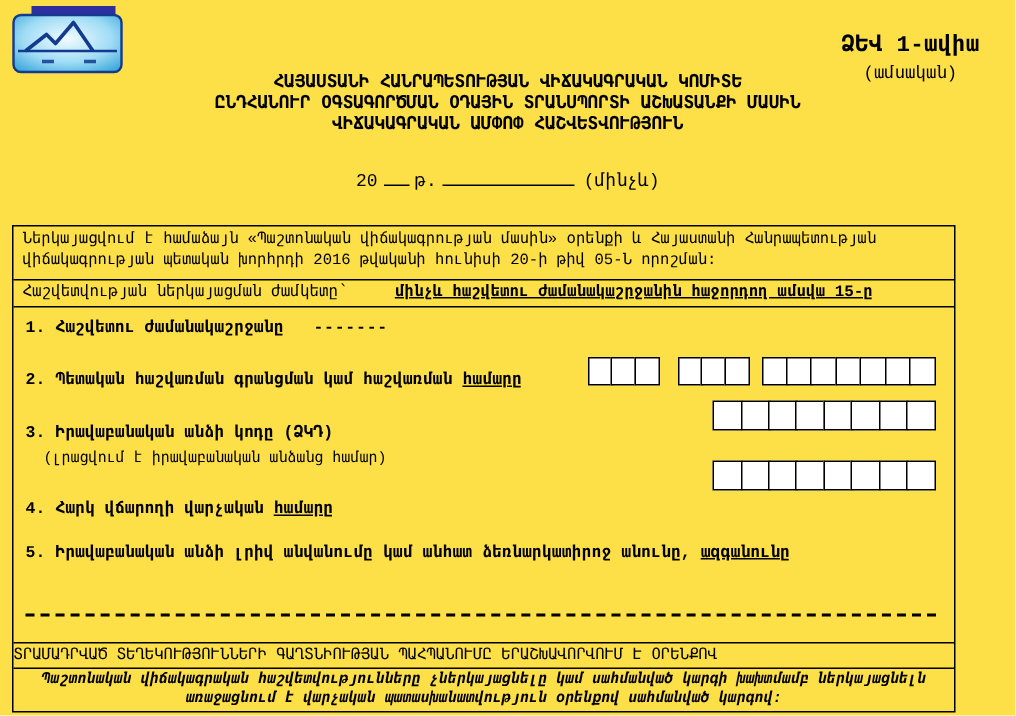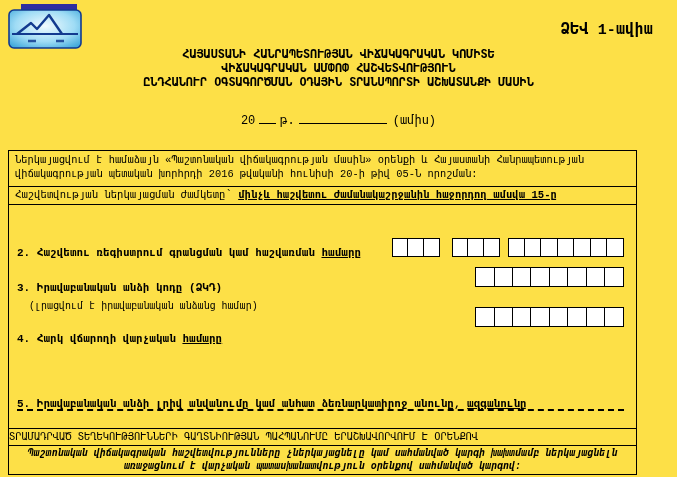--- a/index.html
+++ b/index.html
@@ -18,21 +18,21 @@
   .blank{display:inline-block;border-bottom:1.4px solid #000;height:11px;vertical-align:baseline;}
   .blank.short{width:17px;margin:0 4px;}
   .blank.long{width:88px;margin:0 6px 0 4px;}
   
   .box{
     position:absolute;left:8px;top:150px;width:629px;height:325px;
     border:1.6px solid #000;box-sizing:border-box;display:flex;flex-direction:column;
   }
   .sec-intro{height:35px;box-sizing:border-box;padding:3px 6px 0 6px;font-size:10.4px;line-height:1.3;}
   .sec-deadline{height:18px;box-sizing:border-box;border-top:1.2px solid #000;padding:1px 6px 0 6px;font-size:10.6px;white-space:nowrap;}
-  .sec-deadline .bold-u{font-weight:bold;text-decoration:underline;}
+  .sec-deadline .bold-u{font-weight:bold;text-decoration:underline;margin-left:25px;}
   .sec-items{flex:1;position:relative;border-top:1.2px solid #000;font-size:11px;}
   .item{position:absolute;left:8px;font-weight:bold;white-space:nowrap;}
   .item .u{text-decoration:underline;}
   .item-note{position:absolute;left:20px;font-weight:normal;font-size:10px;white-space:nowrap;}
   .dashes{font-weight:bold;letter-spacing:.5px;}
   .answer-line{position:absolute;left:8px;right:12px;top:196px;height:8px;border-bottom:2px dashed #000;}
   
   .cellrow{position:absolute;right:12px;display:flex;align-items:flex-start;}
   .cgroup{display:flex;}
   .cell{box-sizing:border-box;border:1.6px solid #000;background:#fff;}
@@ -62,48 +62,54 @@
       <rect x="13" y="0" width="56" height="9" fill="#2e2ea0"></rect>
       <rect x="1" y="6" width="72" height="38" rx="5" fill="url(#g)" stroke="#123a8f" stroke-width="1.6"></rect>
       <path d="M4 30 H70" stroke="#123a8f" stroke-width="1.8" fill="none"></path>
       <path d="M9 30 L23 19 L29 25 L41 11 L54 30" stroke="#123a8f" stroke-width="2.4" fill="none" stroke-linejoin="round"></path>
       <path d="M20 37 h8 M48 37 h8" stroke="#123a8f" stroke-width="2.4" fill="none" opacity="0.85"></path>
     </svg>
   </div>
 
   <div class="form-code-block">
     <div class="form-code">ՁԵՎ 1-ավիա</div>
+    <div class="form-period">(ամսական)</div>
   </div>
 
   <div class="titles">
     <div>ՀԱՅԱՍՏԱՆԻ ՀԱՆՐԱՊԵՏՈՒԹՅԱՆ ՎԻՃԱԿԱԳՐԱԿԱՆ ԿՈՄԻՏԵ</div>
+    <div>ԸՆԴՀԱՆՈՒՐ ՕԳՏԱԳՈՐԾՄԱՆ ՕԴԱՅԻՆ ՏՐԱՆՍՊՈՐՏԻ ԱՇԽԱՏԱՆՔԻ ՄԱՍԻՆ</div>
     <div>ՎԻՃԱԿԱԳՐԱԿԱՆ ԱՄՓՈՓ ՀԱՇՎԵՏՎՈՒԹՅՈՒՆ</div>
-    <div>ԸՆԴՀԱՆՈՒՐ ՕԳՏԱԳՈՐԾՄԱՆ ՕԴԱՅԻՆ ՏՐԱՆՍՊՈՐՏԻ ԱՇԽԱՏԱՆՔԻ ՄԱՍԻՆ</div>
   </div>
 
   <div class="date-line">
-    <span>20</span><span class="blank short"></span><span>թ.</span><span class="blank long"></span><span>(ամիս)</span>
+    <span>20</span><span class="blank short"></span><span>թ.</span><span class="blank long"></span><span>(մինչև)</span>
   </div>
 
   <div class="box">
 
     <div class="sec-intro">Ներկայացվում է համաձայն «Պաշտոնական վիճակագրության մասին» օրենքի և  Հայաստանի Հանրապետության վիճակագրության պետական խորհրդի 2016 թվականի հունիսի 20-ի թիվ 05-Ն որոշման:</div>
 
     <div class="sec-deadline">
       <span>Հաշվետվության ներկայացման ժամկետը՝</span>
       <span> </span>
       <span class="bold-u">մինչև հաշվետու ժամանակաշրջանին հաջորդող ամսվա 15-ը</span>
     </div>
 
     <div class="sec-items">
 
+      <div class="item" style="top:6px;">
+        <span>1.</span>
+        <span>Հաշվետու ժամանակաշրջանը</span>&nbsp;&nbsp;
+        <span class="dashes">-------</span>
+      </div>
 
       <div class="item" style="top:41px;">
         <span>2.</span>
-        <span>Հաշվետու ռեգիստրում գրանցման կամ հաշվառման</span>
+        <span>Պետական հաշվառման գրանցման կամ հաշվառման</span>
         <span class="u">համարը</span>
       </div>
       <div class="cellrow" style="top:33px;">
         <span class="cgroup">
           <i class="cell c-s"></i>
             <i class="cell c-s"></i>
             <i class="cell c-s"></i>
         </span>
         <span class="gap12"></span>
         <span class="cgroup">
@@ -151,21 +157,21 @@
             <i class="cell c-l"></i>
             <i class="cell c-l"></i>
             <i class="cell c-l"></i>
         </span>
       </div>
       <div class="item" style="top:127px;">
         <span>4.</span>&nbsp;<span>Հարկ վճարողի վարչական</span>
         <span class="u">համարը</span>
       </div>
 
-      <div class="item" style="top:156px;margin-top:36px;">
+      <div class="item" style="top:156px;">
         <span>5.</span>
         <span>Իրավաբանական անձի լրիվ անվանումը կամ անհատ ձեռնարկատիրոջ անունը,</span>
         <span class="u">ազգանունը</span>
       </div>
       <div class="answer-line"></div>
 
     </div>
 
     <div class="sec-caps">ՏՐԱՄԱԴՐՎԱԾ ՏԵՂԵԿՈՒԹՅՈՒՆՆԵՐԻ ԳԱՂՏՆԻՈՒԹՅԱՆ ՊԱՀՊԱՆՈՒՄԸ ԵՐԱՇԽԱՎՈՐՎՈՒՄ Է ՕՐԵՆՔՈՎ</div>
 

